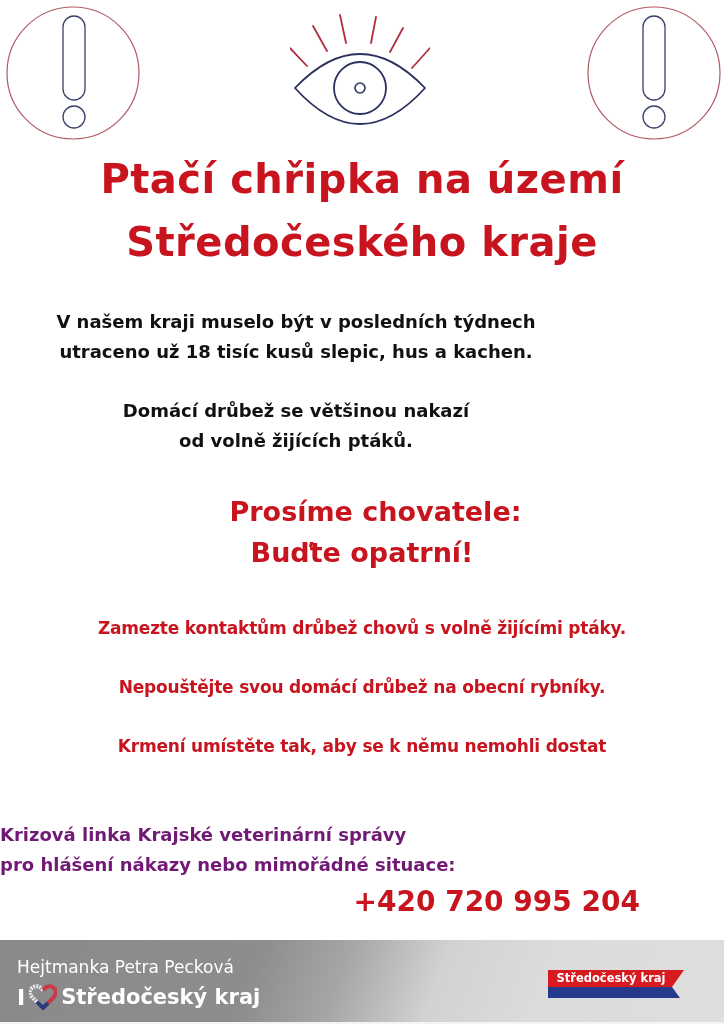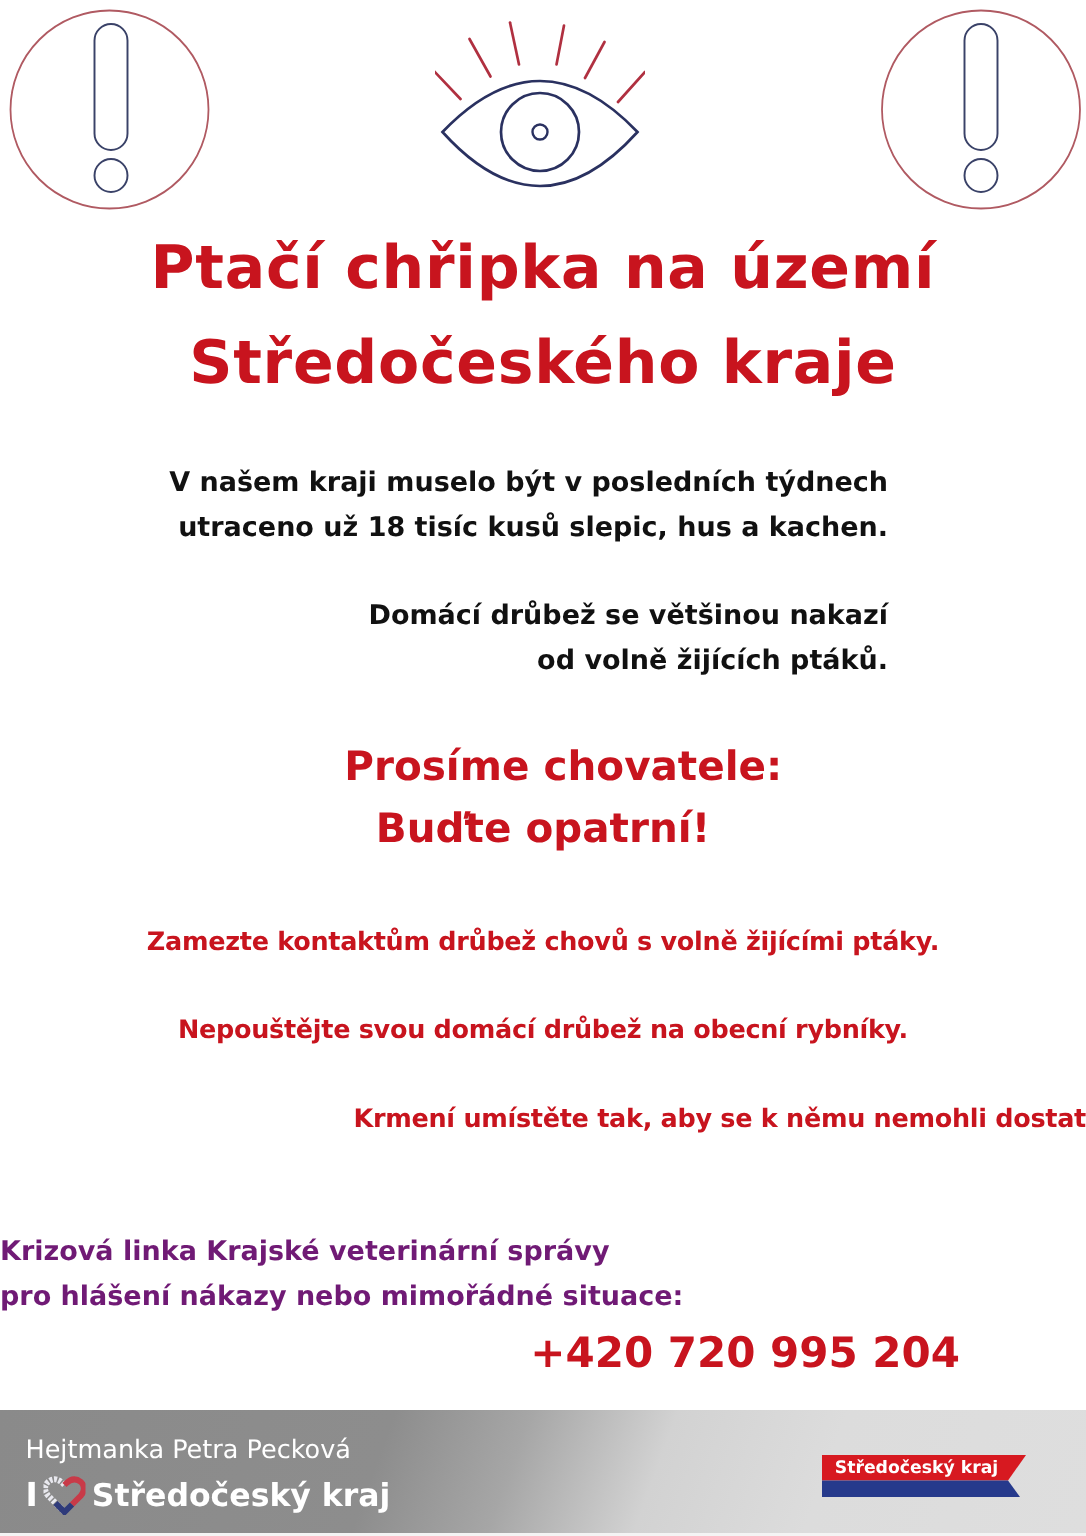--- a/index.html
+++ b/index.html
@@ -13,41 +13,41 @@
 
     .title {
       position: absolute; left: 0; width: 724px; text-align: center;
       color: #c8141e; font-weight: bold; font-size: 40px; letter-spacing: 0.5px;
       line-height: 62px;
     }
     .title.l1 { top: 148px; }
     .title.l2 { top: 211px; }
 
     .lead {
-      position: absolute; left: 0; width: 592px; text-align: right;
+      position: absolute; left: 0; width: 592px; text-align: center;
       color: #111111; font-weight: bold; font-size: 18px; line-height: 30px;
     }
     .lead.p1 { top: 307px; }
     .lead.p2 { top: 396px; }
 
     .appeal {
       position: absolute; left: 0; width: 724px; text-align: center;
       color: #c8141e; font-weight: bold; font-size: 27px; line-height: 41px;
     }
     .appeal.l1 { top: 491px; padding-left: 27px; }
     .appeal.l2 { top: 532px; }
 
     .instr {
       position: absolute; left: 0; width: 724px; text-align: center;
       color: #c8141e; font-weight: bold; font-size: 17px; line-height: 30px;
       letter-spacing: -0.2px;
     }
     .instr.i1 { top: 613px; }
     .instr.i2 { top: 672px; }
-    .instr.i3 { top: 731px; text-align: right; }
+    .instr.i3 { top: 731px; }
 
     .hotline {
       position: absolute; left: 0; width: 724px; text-align: left;
       color: #701a75; font-weight: bold; font-size: 18px; line-height: 30px;
     }
     .hotline.h1 { top: 820px; }
     .phone {
       position: absolute; left: 0; top: 882px; width: 640px; text-align: right;
       color: #c8141e; font-weight: bold; font-size: 28px; line-height: 40px;
     }

